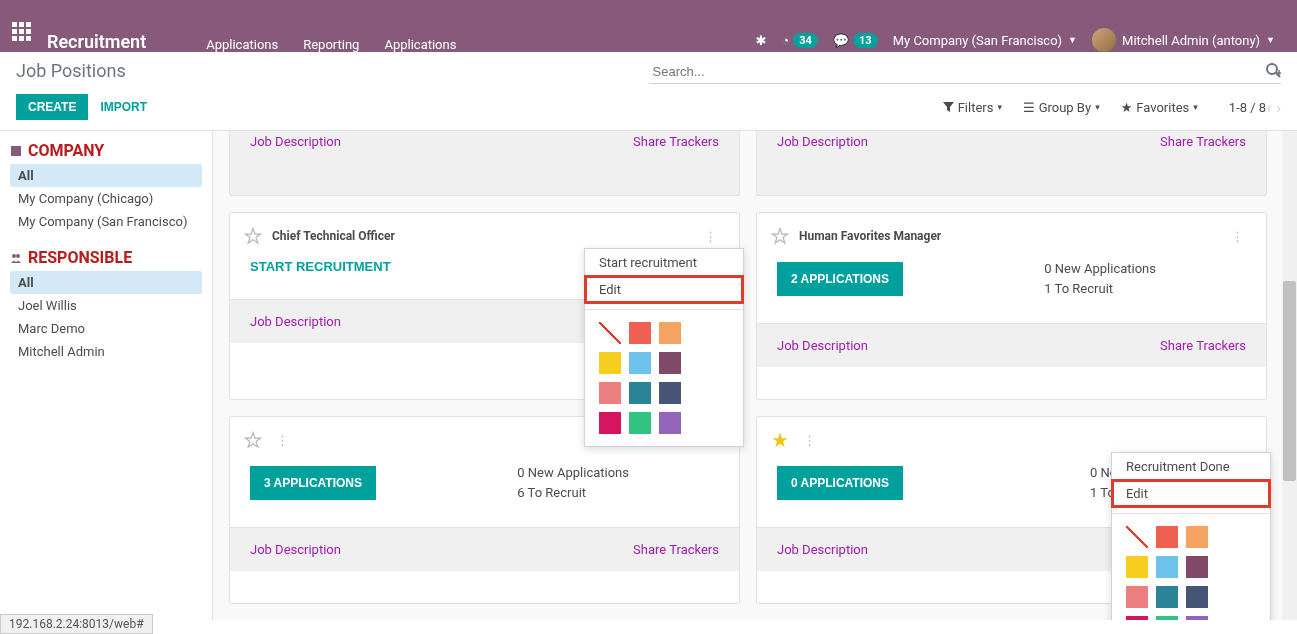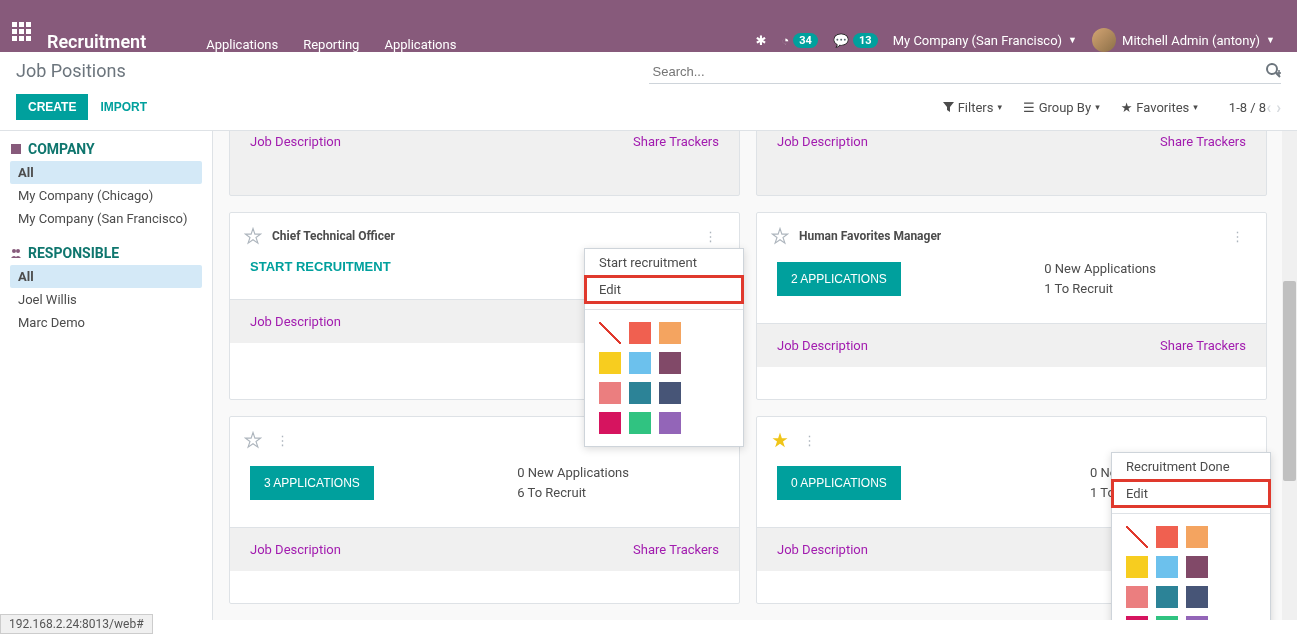--- a/index.html
+++ b/index.html
@@ -195,22 +195,22 @@
       flex-shrink: 0;
     }
     .sidebar-section {
       margin-bottom: 15px;
     }
     .sidebar-header {
       display: flex;
       align-items: center;
       gap: 6px;
       font-weight: bold;
-      font-size: 14px;
-      color: #0f766e;
+      font-size: 16px;
+      color: #b91c1c;
       margin-bottom: 4px;
     }
     .sidebar-header svg {
       width: 12px;
       height: 12px;
       fill: #875a7b;
     }
     .sidebar-item {
       padding: 4px 8px;
       cursor: pointer;
@@ -285,21 +285,21 @@
     .card-body {
       padding: 14px 20px 25px;
       display: flex;
       align-items: center;
     }
     .btn-teal {
       background: #00a09d;
       color: #fff;
       border: none;
       padding: 10px 14px;
-      font-weight: normal;
+      font-weight: bold;
       font-size: 12px;
       cursor: pointer;
     }
     .btn-link {
       background: none;
       border: none;
       color: #00a09d;
       font-weight: bold;
       font-size: 13px;
       cursor: pointer;
@@ -508,20 +508,21 @@
         <svg viewBox="0 0 12 12">
             <circle cx="4" cy="4" r="2" fill="#875a7b"></circle>
             <circle cx="8" cy="4" r="2" fill="#875a7b"></circle>
             <path d="M1 11 Q4 7 7 11 M5 11 Q8 7 11 11" fill="#875a7b"></path>
           </svg>
         <span>RESPONSIBLE</span>
       </div>
       <div class="sidebar-item selected">All</div>
       <div class="sidebar-item">Joel Willis</div>
       <div class="sidebar-item">Marc Demo</div>
+      <div class="sidebar-item">Mitchell Admin</div>
     </div>
   </div>
 
   <div class="content">
     <div class="kanban">
 
       <div class="card-top">
         <a class="footer-link">Job Description</a>
         <a class="footer-link">Share Trackers</a>
       </div>

